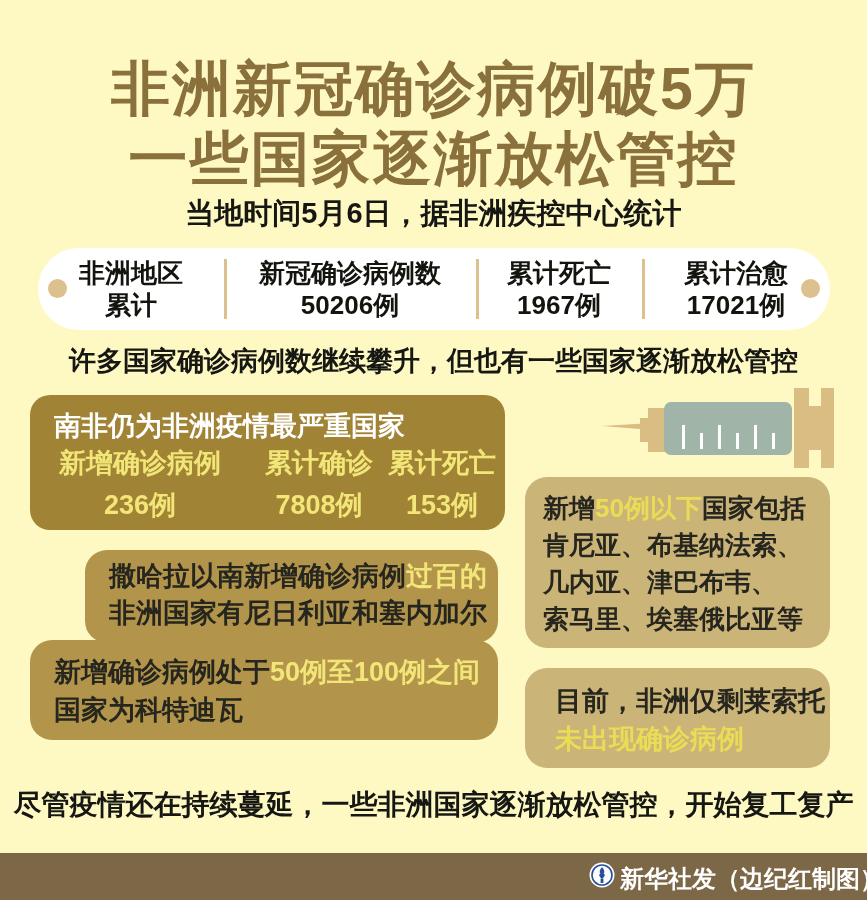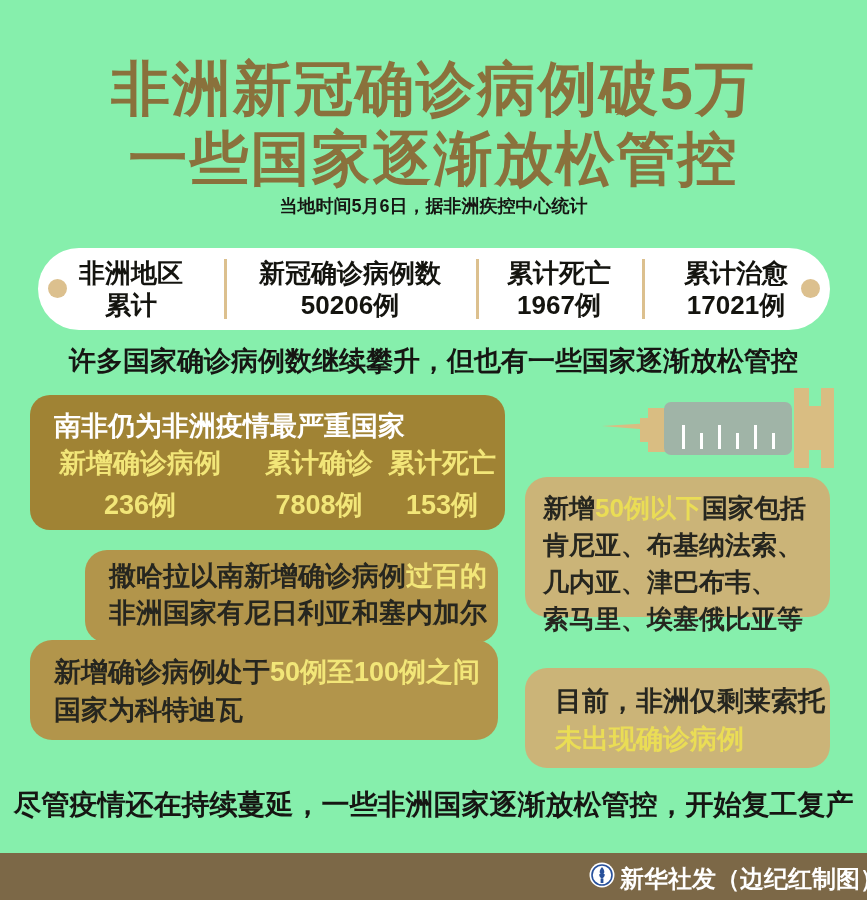--- a/index.html
+++ b/index.html
@@ -1,28 +1,28 @@
 <!DOCTYPE html>
 <html><head>
 <meta charset="utf-8">
 <style>
   * { margin:0; padding:0; box-sizing:border-box; }
   html,body { background:#cfcfcf; }
   .canvas {
     position:relative; width:867px; height:900px; margin:0 auto;
-    background:#86efac; overflow:hidden;
+    background:#fef9c3; overflow:hidden;
     font-family:"Liberation Sans","DejaVu Sans",sans-serif;
   }
   
   .title-line { position:absolute; left:0; width:867px; text-align:center;
     font-size:59px; font-weight:700; color:#8a713c; letter-spacing:2px; }
   .title-line.l1 { top:50px; }
   .title-line.l2 { top:120px; }
   .subtitle { position:absolute; left:0; top:194px; width:867px; text-align:center;
-    font-size:18px; font-weight:700; color:#161613; }
+    font-size:29px; font-weight:700; color:#161613; }
   
   .pill { position:absolute; left:38px; top:248px; width:792px; height:82px;
     background:#ffffff; border-radius:41px; display:flex; }
   .pill-col { display:flex; flex-direction:column; justify-content:center;
     text-align:center; font-size:26px; font-weight:700; color:#14140f; line-height:32px; }
   .pill-col.c1 { width:186px; } .pill-col.c2 { width:252px; }
   .pill-col.c3 { width:166px; } .pill-col.c4 { width:188px; }
   .pill-sep { position:absolute; top:11px; width:3px; height:60px; background:#dcc08e; }
   .pill-dot { position:absolute; top:31px; width:19px; height:19px; border-radius:50%; background:#dcc08e; }
   
@@ -45,21 +45,21 @@
   .sa-col .val { font-size:27px; margin-top:6px; }
   .sa-col.a { left:14px;  top:50px; width:192px; }
   .sa-col.b { left:216px; top:50px; width:146px; }
   .sa-col.c { left:358px; top:50px; width:108px; }
   #box-subsaharan { left:85px; top:550px; width:413px; height:93px;font-family:Liberation Mono, monospace; }
   #box-subsaharan .txt { position:absolute; left:24px; top:10px;
     font-size:27px; font-weight:700; color:#26261f; line-height:37px; white-space:nowrap; }
   #box-50to100 { left:30px; top:640px; width:468px; height:100px; }
   #box-50to100 .txt { position:absolute; left:24px; top:13px;
     font-size:27px; font-weight:700; color:#26261f; line-height:38px; white-space:nowrap; }
-  #box-under50 { left:525px; top:477px; width:305px; height:140px; }
+  #box-under50 { left:525px; top:477px; width:305px; height:171px; }
   #box-under50 .txt { position:absolute; left:18px; top:13px;
     font-size:26px; font-weight:700; color:#26261f; line-height:37px; white-space:nowrap; }
   #box-lesotho { left:525px; top:668px; width:305px; height:100px; }
   #box-lesotho .txt { position:absolute; left:30px; top:14px;
     font-size:27px; font-weight:700; color:#26261f; line-height:38px; white-space:nowrap; }
   
   .syr-needle { position:absolute; left:602px; top:423px; width:0; height:0;
     border-right:50px solid #d9bd82; border-top:3px solid transparent; border-bottom:4px solid transparent; }
   .syr-hub1 { position:absolute; left:640px; top:418px; width:10px; height:24px; background:#d9bd82; }
   .syr-hub2 { position:absolute; left:648px; top:408px; width:18px; height:44px; background:#d9bd82; }

